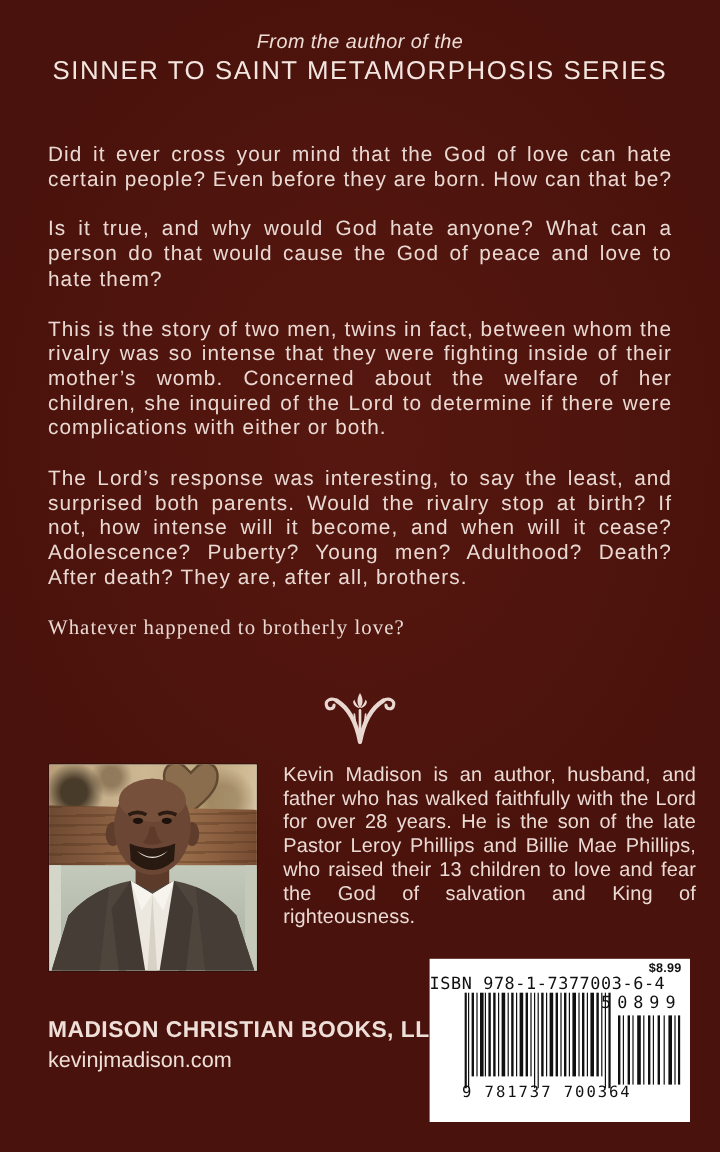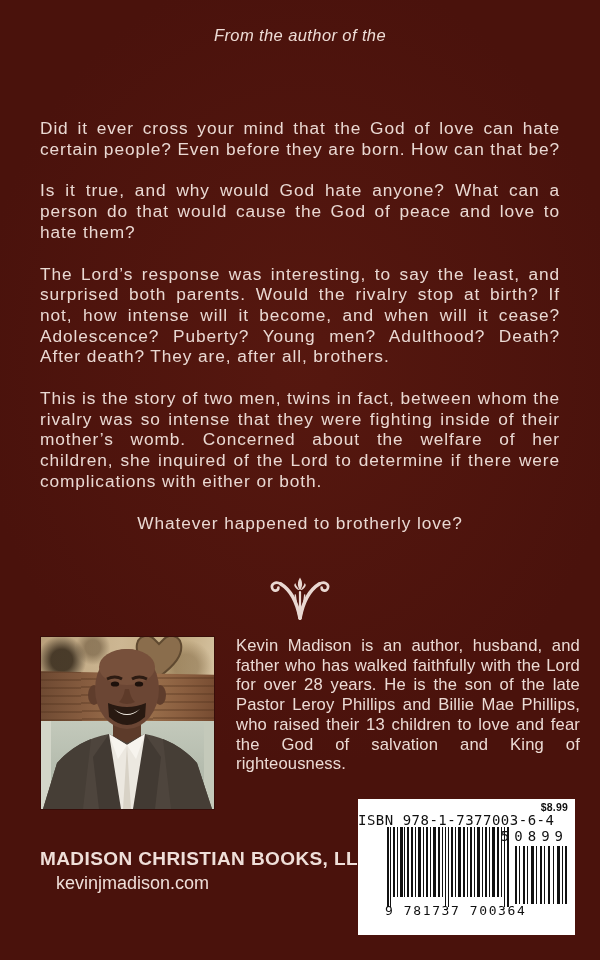--- a/index.html
+++ b/index.html
@@ -24,21 +24,21 @@
     position:absolute;top:47px;left:0;width:100%;text-align:center;
     font-size:21.5px;letter-spacing:1.3px;color:#f3e6e0;font-weight:400;
   }
   
   .synopsis{
     position:absolute;top:85px;left:40px;width:520px;
     color:#ead9d3;font-size:17.3px;line-height:20.7px;letter-spacing:.9px;
     text-align:justify;font-weight:300;margin-top:33px;
   }
   .synopsis p{margin:0 0 21px 0;}
-  .synopsis p:last-child{text-align:center;}
+  .synopsis p:last-child{text-align:left;font-family:Liberation Serif, serif;}
   
   .ornament{
     position:absolute;top:575px;left:50%;transform:translateX(-50%);
     width:64px;height:46px;
   }
   .ornament svg{display:block;width:100%;height:100%;}
   
   .photo{
     position:absolute;left:41px;top:637px;width:173px;height:172px;
     overflow:hidden;background:#b7bfb3;box-shadow:0 0 0 1px rgba(0,0,0,.25);
@@ -71,21 +71,21 @@
   .bio{
     position:absolute;left:236px;top:636px;width:344px;
     color:#ecdbd5;font-size:16.6px;line-height:19.7px;letter-spacing:.15px;
     text-align:justify;
   }
   
   .publisher{
     position:absolute;left:40px;top:848px;color:#efdfd9;
   }
   .publisher .name{font-size:19px;font-weight:700;letter-spacing:.4px;}
-  .publisher .site{font-size:18px;font-weight:400;margin-top:3px;margin-left:16px;}
+  .publisher .site{font-size:18px;font-weight:400;margin-top:3px;}
   
   .barcode{
     position:absolute;left:358px;top:799px;width:217px;height:136px;
     background:#ffffff;color:#111111;
   }
   .barcode .price{
     position:absolute;top:2px;right:7px;
     font-size:10.5px;font-weight:700;letter-spacing:.2px;
   }
   .barcode .isbn{
@@ -104,26 +104,27 @@
     white-space:pre;
     margin-left:16px;
   }
 </style>
 </head>
 <body>
 
 <div class="page">
 
   <div class="tagline">From the author of the</div>
+  <div class="series-title">SINNER TO SAINT METAMORPHOSIS SERIES</div>
 
   <div class="synopsis">
     <p>Did it ever cross your mind that the God of love can hate certain people? Even before they are born. How can that be?</p>
     <p>Is it true, and why would God hate anyone? What can a person do that would cause the God of peace and love to hate them?</p>
+    <p>This is the story of two men, twins in fact, between whom the rivalry was so intense that they were fighting inside of their mother’s womb. Concerned about the welfare of her children, she inquired of the Lord to determine if there were complications with either or both.</p>
     <p>The Lord’s response was interesting, to say the least, and surprised both parents. Would the rivalry stop at birth? If not, how intense will it become, and when will it cease? Adolescence? Puberty? Young men? Adulthood? Death? After death? They are, after all, brothers.</p>
-    <p>This is the story of two men, twins in fact, between whom the rivalry was so intense that they were fighting inside of their mother’s womb. Concerned about the welfare of her children, she inquired of the Lord to determine if there were complications with either or both.</p>
     <p>Whatever happened to brotherly love?</p>
   </div>
 
   <div class="ornament">
     <svg viewBox="0 0 64 46" xmlns="http://www.w3.org/2000/svg">
       <g stroke="#e9d8d2" fill="none" stroke-linecap="round">
         <path d="M32,43 C29.5,30 23.5,15.5 12.5,8.8" stroke-width="3.6"></path>
         <path d="M13,9 C7.5,5.6 2.6,9.2 4.2,13.4 C5.5,16.8 10.3,16.2 10.4,12.6" stroke-width="2.6"></path>
         <path d="M32,43 C34.5,30 40.5,15.5 51.5,8.8" stroke-width="3.6"></path>
         <path d="M51,9 C56.5,5.6 61.4,9.2 59.8,13.4 C58.5,16.8 53.7,16.2 53.6,12.6" stroke-width="2.6"></path>

